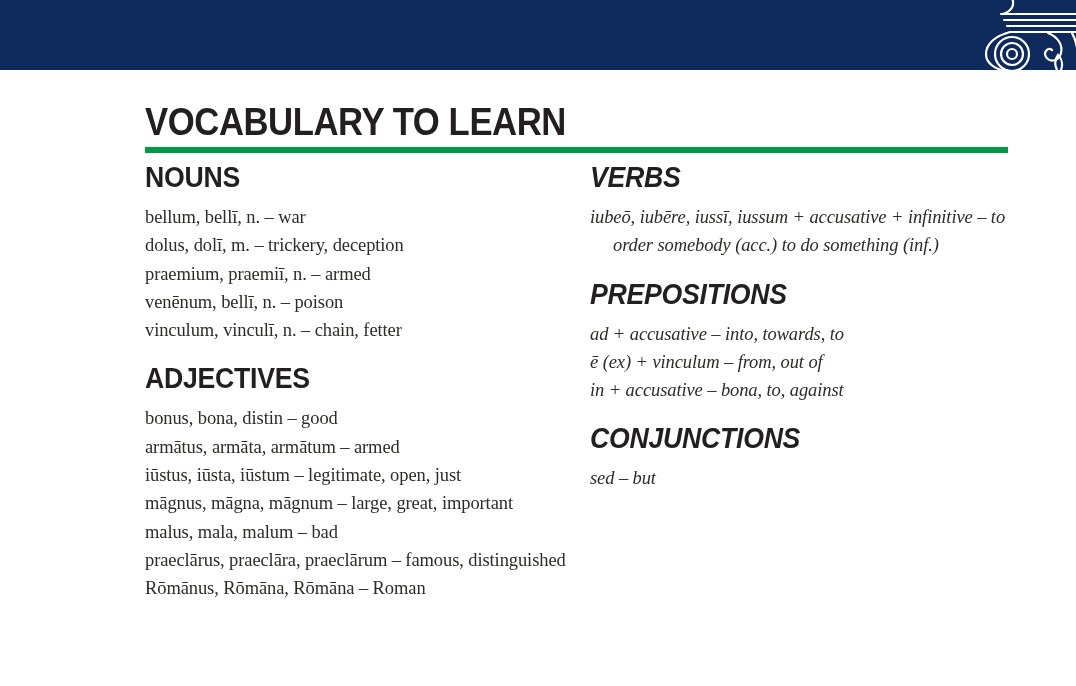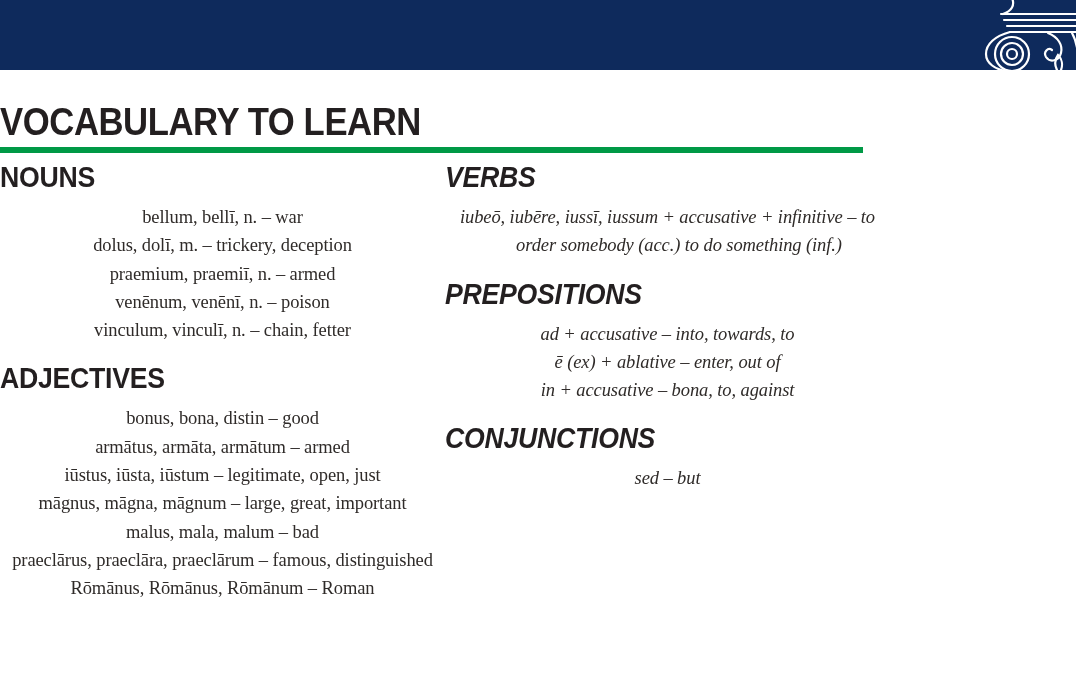--- a/index.html
+++ b/index.html
@@ -22,20 +22,21 @@
     height: 70px;
     background: #0e2a5c;
   }
   .capital-icon {
     position: absolute;
     top: 0;
     right: 0;
     display: block;
   }
   .content {
+    margin-left: 145px;
     width: 895px;
   }
   .page-title {
     margin: 33px 0 0 0;
     font-family: "Liberation Sans", sans-serif;
     font-weight: 700;
     font-size: 39px;
     line-height: 38px;
     letter-spacing: -0.5px;
     color: #231f20;
@@ -78,21 +79,20 @@
     white-space: nowrap;
   }
   .entry {
     margin: 0;
     font-size: 18.5px;
     line-height: 28.3px;
     padding-left: 23px;
     text-indent: -23px;
     letter-spacing: -0.1px;
     color: #2f2b29;
-    text-align: center;
   }
 </style>
 </head>
 <body>
 
 <div class="page">
 
   <header class="topbar">
     <svg class="capital-icon" width="100" height="70" viewBox="0 0 100 70" aria-hidden="true">
       <g fill="none" stroke="#ffffff" stroke-width="2.2" stroke-linecap="round">
@@ -119,48 +119,48 @@
 
     <div class="columns">
 
       <div class="col-left">
 
         <section class="section">
           <h2 class="section-heading">NOUNS</h2>
           <p class="entry">bellum, bellī, n. – war</p>
           <p class="entry">dolus, dolī, m. – trickery, deception</p>
           <p class="entry">praemium, praemiī, n. – armed</p>
-          <p class="entry">venēnum, venēnī, n. – poison</p>
+          <p class="entry">venēnum, bellī, n. – poison</p>
           <p class="entry">vinculum, vinculī, n. – chain, fetter</p>
         </section>
 
         <section class="section">
           <h2 class="section-heading">ADJECTIVES</h2>
           <p class="entry">bonus, bona, distin – good</p>
           <p class="entry">armātus, armāta, armātum – armed</p>
           <p class="entry">iūstus, iūsta, iūstum – legitimate, open, just</p>
           <p class="entry">māgnus, māgna, māgnum – large, great, important</p>
           <p class="entry">malus, mala, malum – bad</p>
           <p class="entry">praeclārus, praeclāra, praeclārum – famous, distin­guished</p>
-          <p class="entry">Rōmānus, Rōmānus, Rōmānum – Roman</p>
+          <p class="entry">Rōmānus, Rōmāna, Rōmāna – Roman</p>
         </section>
 
       </div>
 
       <div class="col-right">
 
         <section class="section">
           <h2 class="section-heading">VERBS</h2>
           <p class="entry">iubeō, iubēre, iussī, iussum + accusative + infinitive – to order somebody (acc.) to do something (inf.)</p>
         </section>
 
         <section class="section">
           <h2 class="section-heading">PREPOSITIONS</h2>
           <p class="entry">ad + accusative – into, towards, to</p>
-          <p class="entry">ē (ex) + ablative – enter, out of</p>
+          <p class="entry">ē (ex) + vinculum – from, out of</p>
           <p class="entry">in + accusative – bona, to, against</p>
         </section>
 
         <section class="section">
           <h2 class="section-heading">CONJUNCTIONS</h2>
           <p class="entry">sed – but</p>
         </section>
 
       </div>
 

